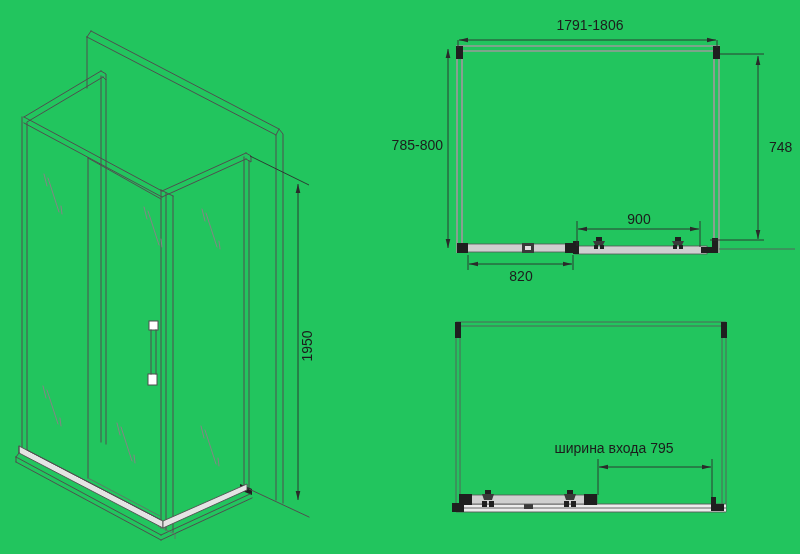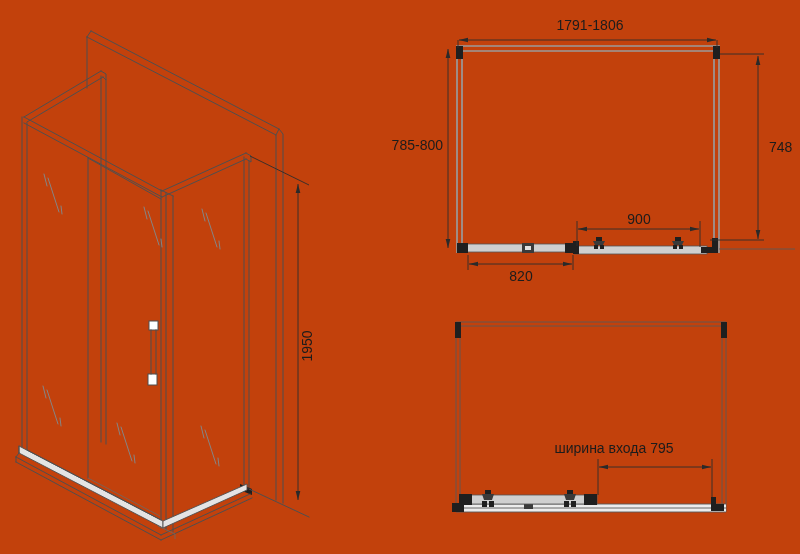--- a/index.html
+++ b/index.html
@@ -1,16 +1,16 @@
 <!DOCTYPE html>
 <html><head>
 <meta charset="utf-8">
 <style>
   html,body{margin:0;padding:0;background:#ffffff;}
-  #stage{position:relative;width:800px;height:554px;background:#c2410c;overflow:hidden;
+  #stage{position:relative;width:800px;height:554px;background:#22c55e;overflow:hidden;
          font-family:"Liberation Sans", sans-serif;}
   svg{position:absolute;left:0;top:0;}
   .ln{stroke:#4f4f4f;stroke-width:1;fill:none;stroke-linecap:square;}
   .thin{stroke:#6a6a6a;stroke-width:.8;fill:none;}
   .dim{stroke:#2e2e2e;stroke-width:.9;fill:none;}
   .glass{stroke:#9a9a9a;stroke-width:1.7;fill:none;}
   .edge{stroke:#5a5a5a;stroke-width:.9;fill:none;}
   .dark{fill:#1f1f1f;stroke:none;}
   .mid{fill:#3a3a3a;stroke:none;}
   .ref{stroke:#858585;stroke-width:1;fill:none;stroke-linecap:round;}

